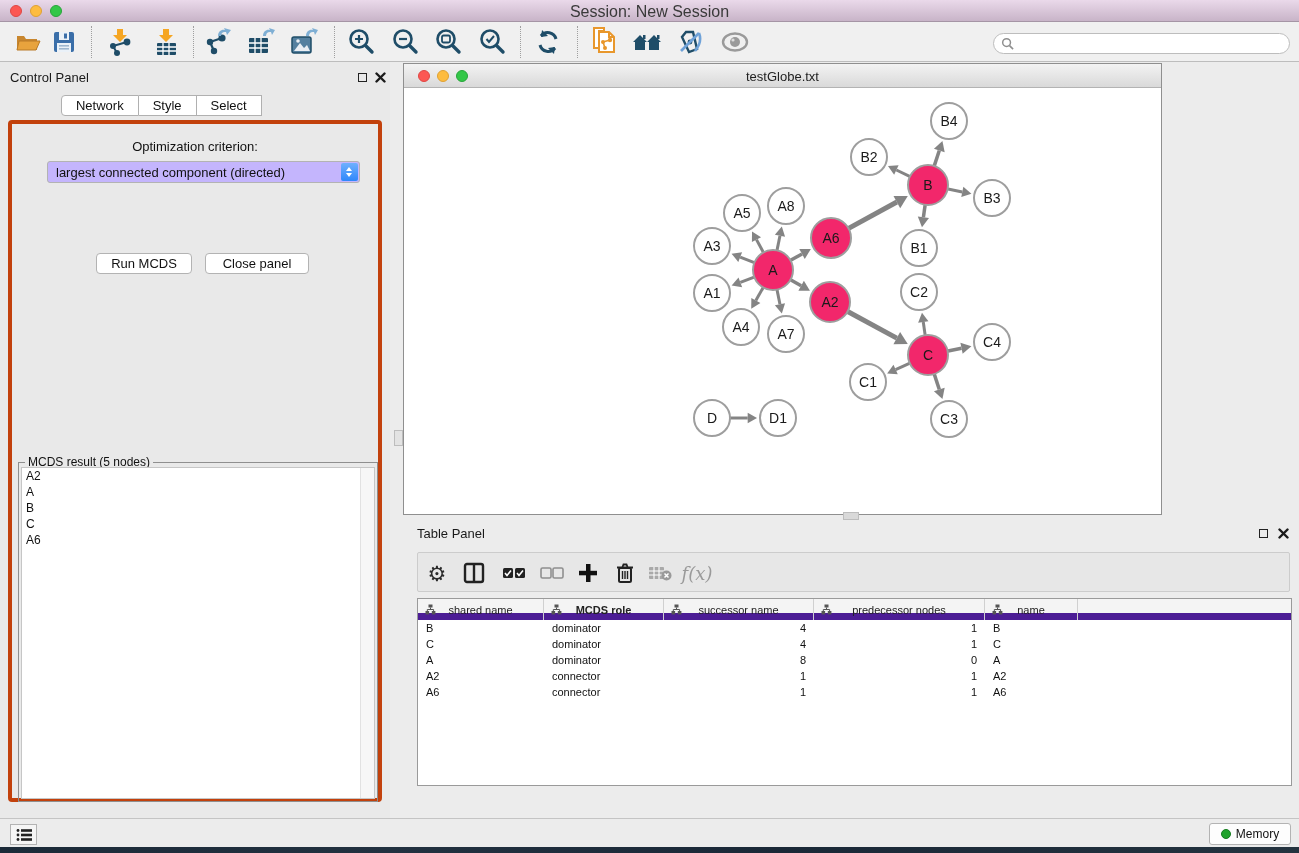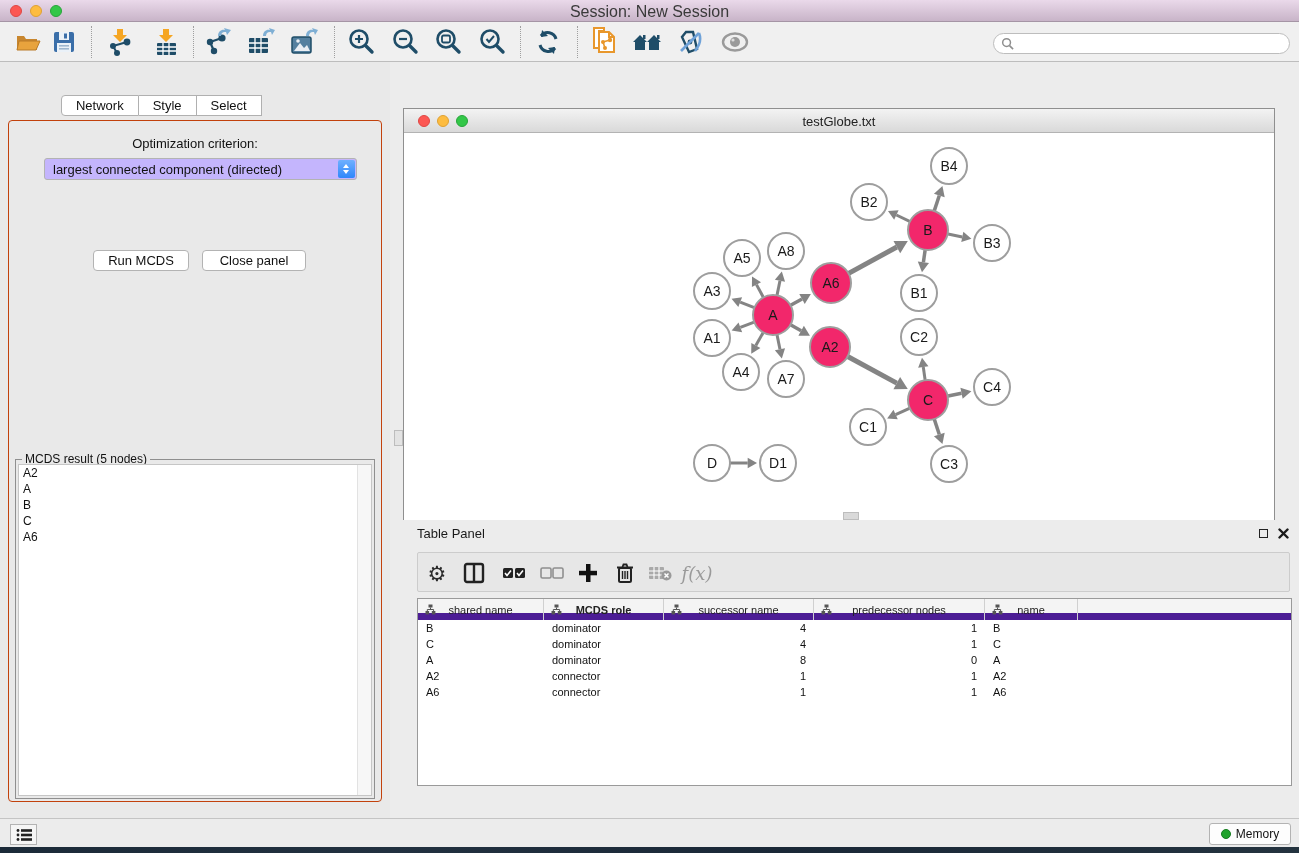--- a/index.html
+++ b/index.html
@@ -27,36 +27,36 @@
   .panel-head { position:absolute; left:0; top:0; width:100%; height:28px; }
   .panel-title { position:absolute; left:10px; top:8px; font-size:13px; color:#1a1a1a; }
   .float-btn { position:absolute; width:9px; height:9px; border:1.5px solid #222; top:11px; }
   .close-btn { position:absolute; width:11px; height:11px; top:10px; }
   .close-btn svg { display:block; }
   .cp-tabs { position:absolute; left:0; right:0; top:33px; height:21px; display:flex; justify-content:center; }
   .tabbtn { height:21px; padding:0 14px; background:#fff; border:1px solid #b0b0b0; border-left:none; font-size:13px; display:flex; align-items:center; color:#111; }
   .tabbtn:first-child { border-left:1px solid #b0b0b0; border-radius:4px 0 0 4px; }
   .tabbtn:last-child { border-radius:0 4px 4px 0;margin-top:35px; }
   .tabbtn.active { background:linear-gradient(#66a8fd,#338bfc); border-color:#2e82ee; color:#fff; }
-  .cp-content { position:absolute; left:8px; top:58px; width:374px; height:682px; border:1px solid #c2410c; border-radius:4px; background:#e9e9e9; }
+  .cp-content { position:absolute; left:8px; top:58px; width:374px; height:682px; border:4px solid #c2410c; border-radius:4px; background:#e9e9e9; }
   .opt-label { position:absolute; left:0; right:0; top:15px; text-align:center; font-size:13px; color:#111; }
   .dropdown { position:absolute; left:35px; top:37px; width:313px; height:22px; background:#c4b5fd; border:1px solid #b3b3b3; border-radius:3px; }
   .dropdown .val { position:absolute; left:8px; top:3px; font-size:13px; color:#111; }
   .dd-spin { position:absolute; right:1px; top:1px; width:17px; height:18px; border-radius:2px; background:linear-gradient(#6fb0fe,#2f87fb); }
   .dd-spin .up { position:absolute; left:5px; top:4px; width:0; height:0; border-left:3.5px solid transparent; border-right:3.5px solid transparent; border-bottom:4px solid #fff; }
   .dd-spin .dn { position:absolute; left:5px; bottom:4px; width:0; height:0; border-left:3.5px solid transparent; border-right:3.5px solid transparent; border-top:4px solid #fff; }
   .cp-btn { position:absolute; top:129px; height:21px; background:#fff; border:1px solid #b3b3b3; border-radius:4px; font-size:13px; color:#111; display:flex; align-items:center; justify-content:center; font-family:"Liberation Sans",sans-serif; }
   .groupbox { position:absolute; left:6px; top:338px; width:360px; height:340px; border:1px solid #8f8f8f; }
   .groupbox .legend { position:absolute; left:6px; top:-8px; background:#e9e9e9; padding:0 3px; font-size:12px; color:#111; }
   .result-list { position:absolute; left:2px; top:4px; right:2px; bottom:2px; background:#fff; border:1px solid #c6c6c6; overflow:hidden; }
   .result-item { font-size:12px; line-height:16px; padding-left:4px; color:#111; }
   .result-scroll { position:absolute; right:0; top:0; bottom:0; width:14px; background:#f7f7f7; border-left:1px solid #e2e2e2; }
 
   
-  .net-window { position:absolute; left:403px; top:63px; width:872px; height:452px; border:1px solid #8f8f8f; background:#fff;margin-top:45px; }
+  .net-window { position:absolute; left:403px; top:63px; width:759px; height:452px; border:1px solid #8f8f8f; background:#fff; }
   .net-titlebar { position:absolute; left:0; top:0; right:0; height:24px; background:linear-gradient(#f3f3f3,#d9d9d9); border-bottom:1px solid #b3b3b3; }
   .net-titlebar .title { position:absolute; left:0; right:0; top:5px; text-align:center; font-size:13px; color:#222; }
   .net-tl { position:absolute; top:6px; width:12px; height:12px; border-radius:50%; }
   .net-content { position:absolute; left:1px; right:1px; top:24px; bottom:1px; background:#fff; }
   .net-content svg { display:block; }
   .grip-v { position:absolute; left:394px; top:430px; width:9px; height:16px; background:#e3e3e3; border:1px solid #bdbdbd; }
   .grip-h { position:absolute; left:843px; top:512px; width:16px; height:8px; background:#d9d9d9; border:1px solid #bdbdbd; }
 
   
   .table-panel { position:absolute; left:403px; top:520px; width:896px; height:292px; background:#ececec; }
@@ -232,20 +232,29 @@
   <div class="searchbox">
     <svg width="13" height="13" viewBox="0 0 14 14">
       <circle cx="6" cy="6" r="4.2" fill="none" stroke="#8f8f8f" stroke-width="1.6"></circle>
       <line x1="9.2" y1="9.2" x2="13" y2="13" stroke="#8f8f8f" stroke-width="1.8"></line>
     </svg>
     <input placeholder="" style="">
   </div>
 </div>
 
 <div class="control-panel">
+  <div class="panel-head">
+    <span class="panel-title">Control Panel</span>
+    <span class="float-btn" style="left:358px"></span>
+    <span class="close-btn" style="left:375px">
+      <svg width="11" height="11" viewBox="0 0 11 11">
+          <path d="M1.5 1.5 L9.5 9.5 M9.5 1.5 L1.5 9.5" stroke="#1a1a1a" stroke-width="2.4" stroke-linecap="round"></path>
+        </svg>
+    </span>
+  </div>
   <div class="cp-tabs" id="cp-tabs">
       <div class="tabbtn">Network</div>
       <div class="tabbtn">Style</div>
       <div class="tabbtn">Select</div>
       <div class="tabbtn active">MCDS</div>
     </div>
   <div class="cp-content">
     <div class="opt-label">Optimization criterion:</div>
     <div class="dropdown">
       <span class="val">largest connected component (directed)</span>

